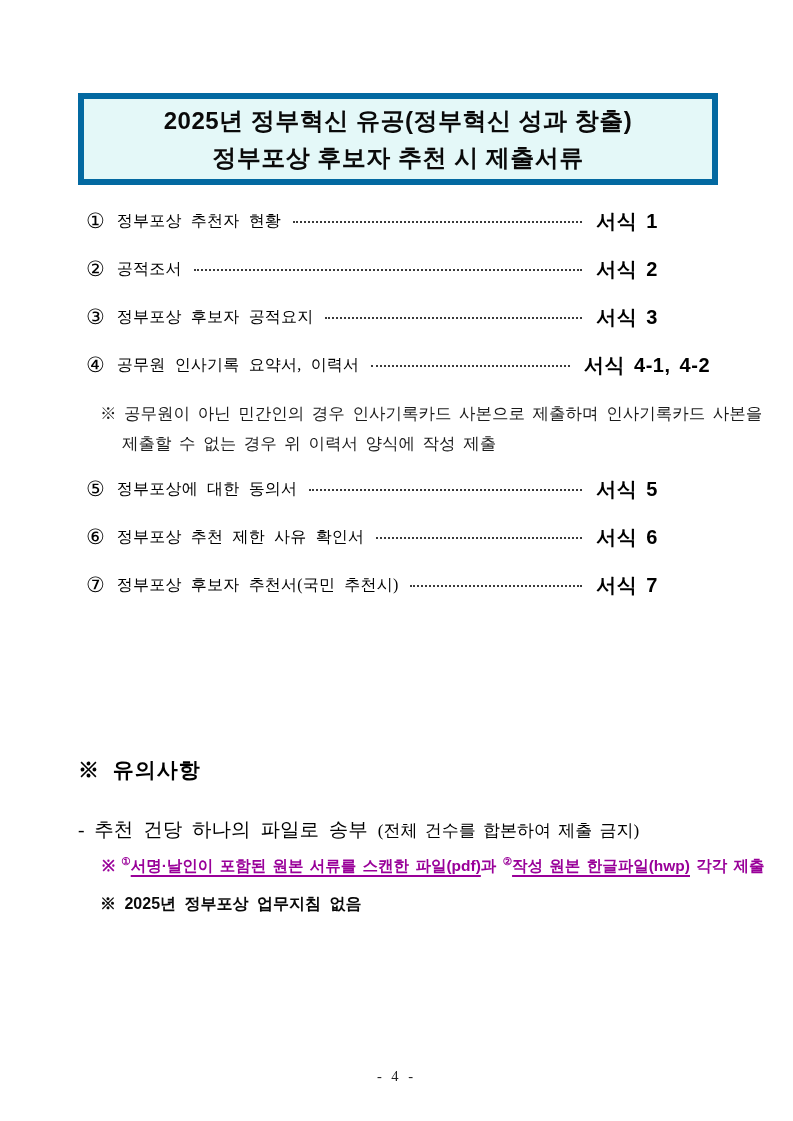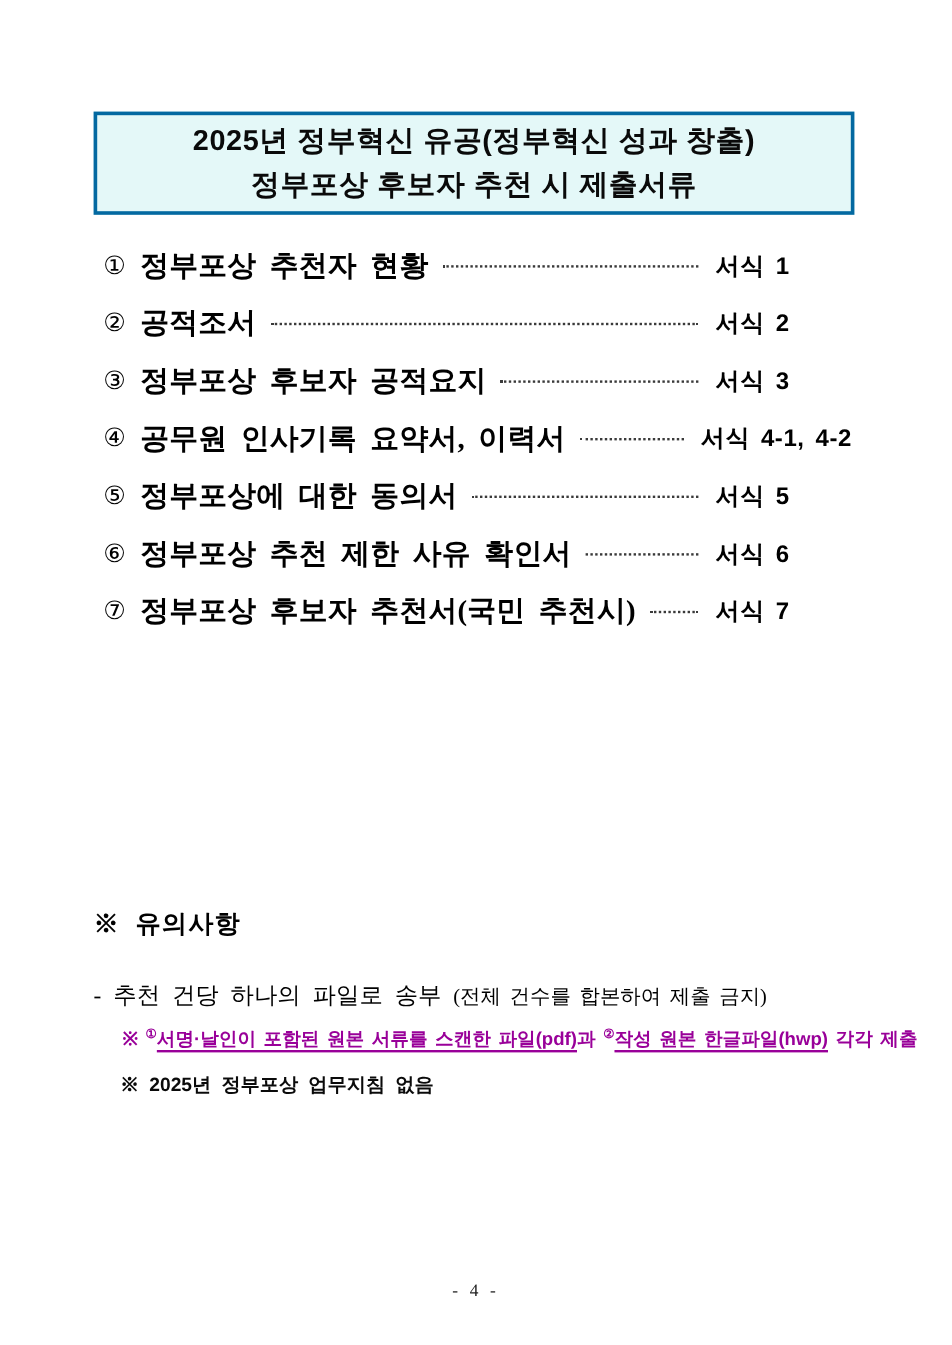--- a/index.html
+++ b/index.html
@@ -3,31 +3,31 @@
 <meta charset="utf-8">
 <style>
   html,body{margin:0;padding:0;background:#fff;}
   .doc{
     position:relative;width:793px;height:1121px;background:#ffffff;
     font-family:"Liberation Serif",serif;color:#000;overflow:hidden;
   }
   
   .title-box{
     position:absolute;left:78px;top:93px;width:628px;height:80px;
-    background:#e4f8f8;border:3px solid #0369a1;
+    background:#e4f8f8;border:6px solid #0369a1;
     display:flex;flex-direction:column;justify-content:center;align-items:center;
     font-family:"Liberation Sans",sans-serif;font-weight:700;font-size:24px;
     line-height:37px;letter-spacing:0.5px;color:#0a0a0a;
   }
   
   .checklist{position:absolute;left:86px;top:206px;}
   .row{display:flex;align-items:center;width:572px;height:30px;margin-bottom:18px;white-space:nowrap;}
   .row.wide{width:624px;}
   .row .num{font-size:21px;margin-right:12px;}
-  .row .label{font-size:24px;word-spacing:5px;letter-spacing:0.2px;font-weight:bold;}
+  .row .label{font-size:16px;word-spacing:5px;letter-spacing:0.2px;}
   .leader{flex:1;height:0;border-top:2.6px dotted #3a3a3a;margin:2px 14px 0 12px;}
   .row .form{font-family:"Liberation Sans",sans-serif;font-weight:700;font-size:20px;letter-spacing:0.5px;word-spacing:3px;}
   .sub-note{
     margin:2px 0 16px 14px;font-family:"Liberation Sans",sans-serif;
     font-size:16.5px;line-height:30px;color:#1a1a1a;word-spacing:3px;white-space:nowrap;
   }
   .sub-note .cont{padding-left:22px;}
   
   .notes{position:absolute;left:78px;top:756px;width:660px;}
   .notes-header{font-family:"Liberation Sans",sans-serif;font-weight:700;font-size:21px;letter-spacing:1px;word-spacing:6px;}
@@ -82,20 +82,24 @@
       <span class="form">서식 3</span>
     </div>
 
     <div class="row wide">
       <span class="num">④</span>
       <span class="label">공무원 인사기록 요약서, 이력서</span>
       <span class="leader"></span>
       <span class="form">서식 4-1, 4-2</span>
     </div>
 
+    <div class="sub-note">
+      <div>※ 공무원이 아닌 민간인의 경우 인사기록카드 사본으로 제출하며 인사기록카드 사본을</div>
+      <div class="cont">제출할 수 없는 경우 위 이력서 양식에 작성 제출</div>
+    </div>
 
     <div class="row">
       <span class="num">⑤</span>
       <span class="label">정부포상에 대한 동의서</span>
       <span class="leader"></span>
       <span class="form">서식 5</span>
     </div>
 
     <div class="row">
       <span class="num">⑥</span>

